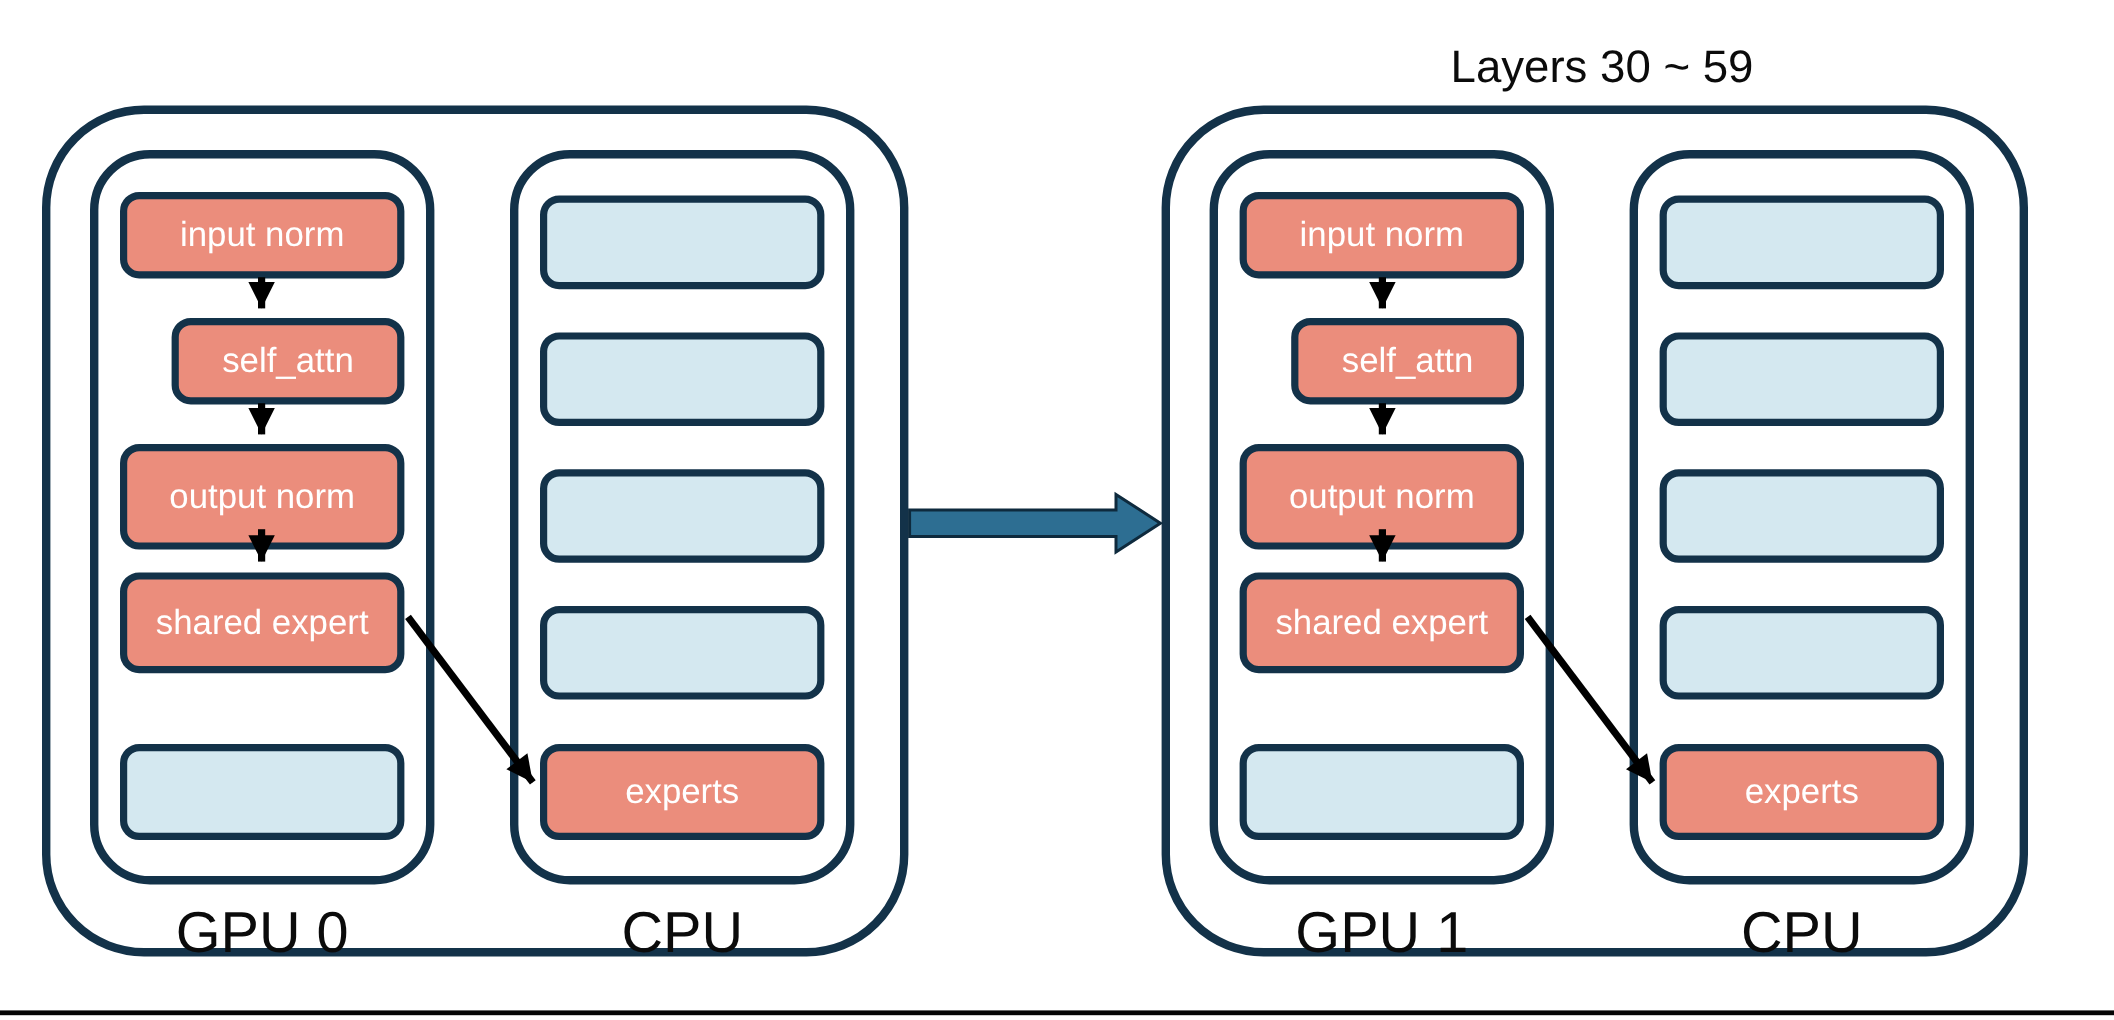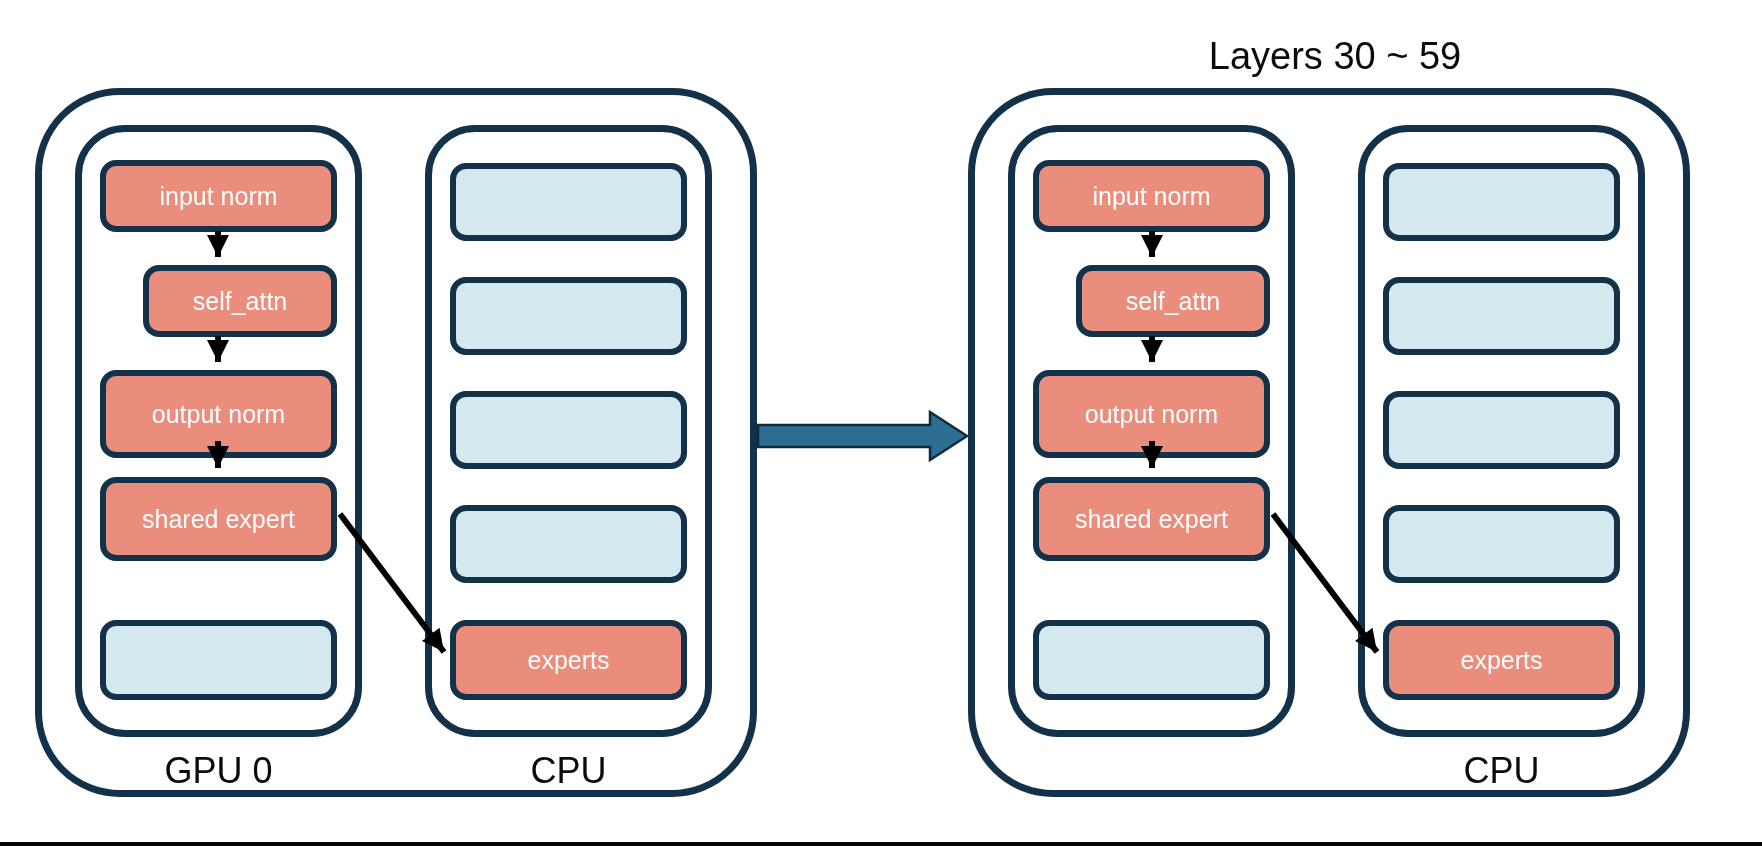--- a/index.html
+++ b/index.html
@@ -37,41 +37,41 @@
   }
   .inner.gpu{left:33px;}
   .inner.cpu{left:383px;}
   .slot{
     position:absolute;
     left:18px;right:18px;
     border:6px solid #133249;
     border-radius:16px;
     box-sizing:border-box;
     display:flex;align-items:center;justify-content:center;
-    font-size:25px;
+    font-size:29px;
     color:#ffffff;
   }
   .slot.module{background:#eb8d7c;}
   .slot.empty{background:#d4e8f0;}
   .gpu .r1{top:28px;height:72px;}
   .gpu .r2{top:133px;height:72px;margin-left:43px;}
   .gpu .r3{top:238px;height:88px;}
   .gpu .r4{top:345px;height:84px;}
   .gpu .r5{top:488px;height:80px;}
   .cpu .r1{top:31px;height:78px;}
   .cpu .r2{top:145px;height:78px;}
   .cpu .r3{top:259px;height:78px;}
   .cpu .r4{top:373px;height:78px;}
   .cpu .r5{top:488px;height:80px;}
   .device-label{
     position:absolute;
     top:655px;
     width:287px;
     text-align:center;
-    font-size:36px;
+    font-size:48px;
     color:#0b0b0b;
   }
   .device-label.gpu-pos{left:33px;}
   .device-label.cpu-pos{left:383px;}
   .transfer-label{
     position:absolute;
     left:790px;top:452px;
     font-size:30px;
     line-height:41px;
     color:#0b0b0b;
@@ -122,20 +122,21 @@
       <div class="slot module r4">shared expert</div>
       <div class="slot empty r5"></div>
     </div>
     <div class="inner cpu">
       <div class="slot empty r1"></div>
       <div class="slot empty r2"></div>
       <div class="slot empty r3"></div>
       <div class="slot empty r4"></div>
       <div class="slot module r5">experts</div>
     </div>
+    <div class="device-label gpu-pos">GPU 1</div>
     <div class="device-label cpu-pos">CPU</div>
   </div>
 
 
   <svg class="arrow-overlay" width="1762" height="850" viewBox="0 0 1762 850">
     <defs>
       <marker id="ah" viewBox="0 0 26 26" markerWidth="26" markerHeight="26" refX="24" refY="13" orient="auto" markerUnits="userSpaceOnUse">
         <path d="M2,2 L24,13 L2,24 z" fill="#000000"></path>
       </marker>
     </defs>

